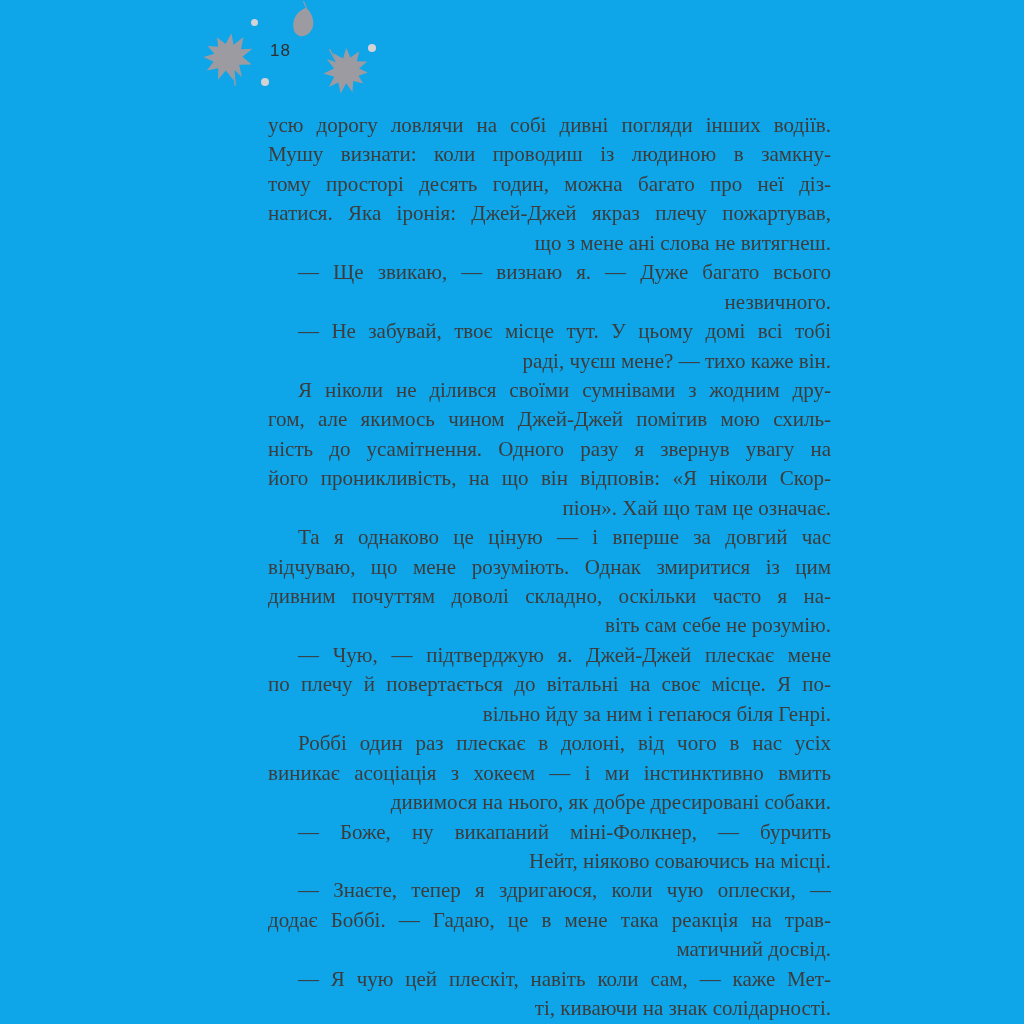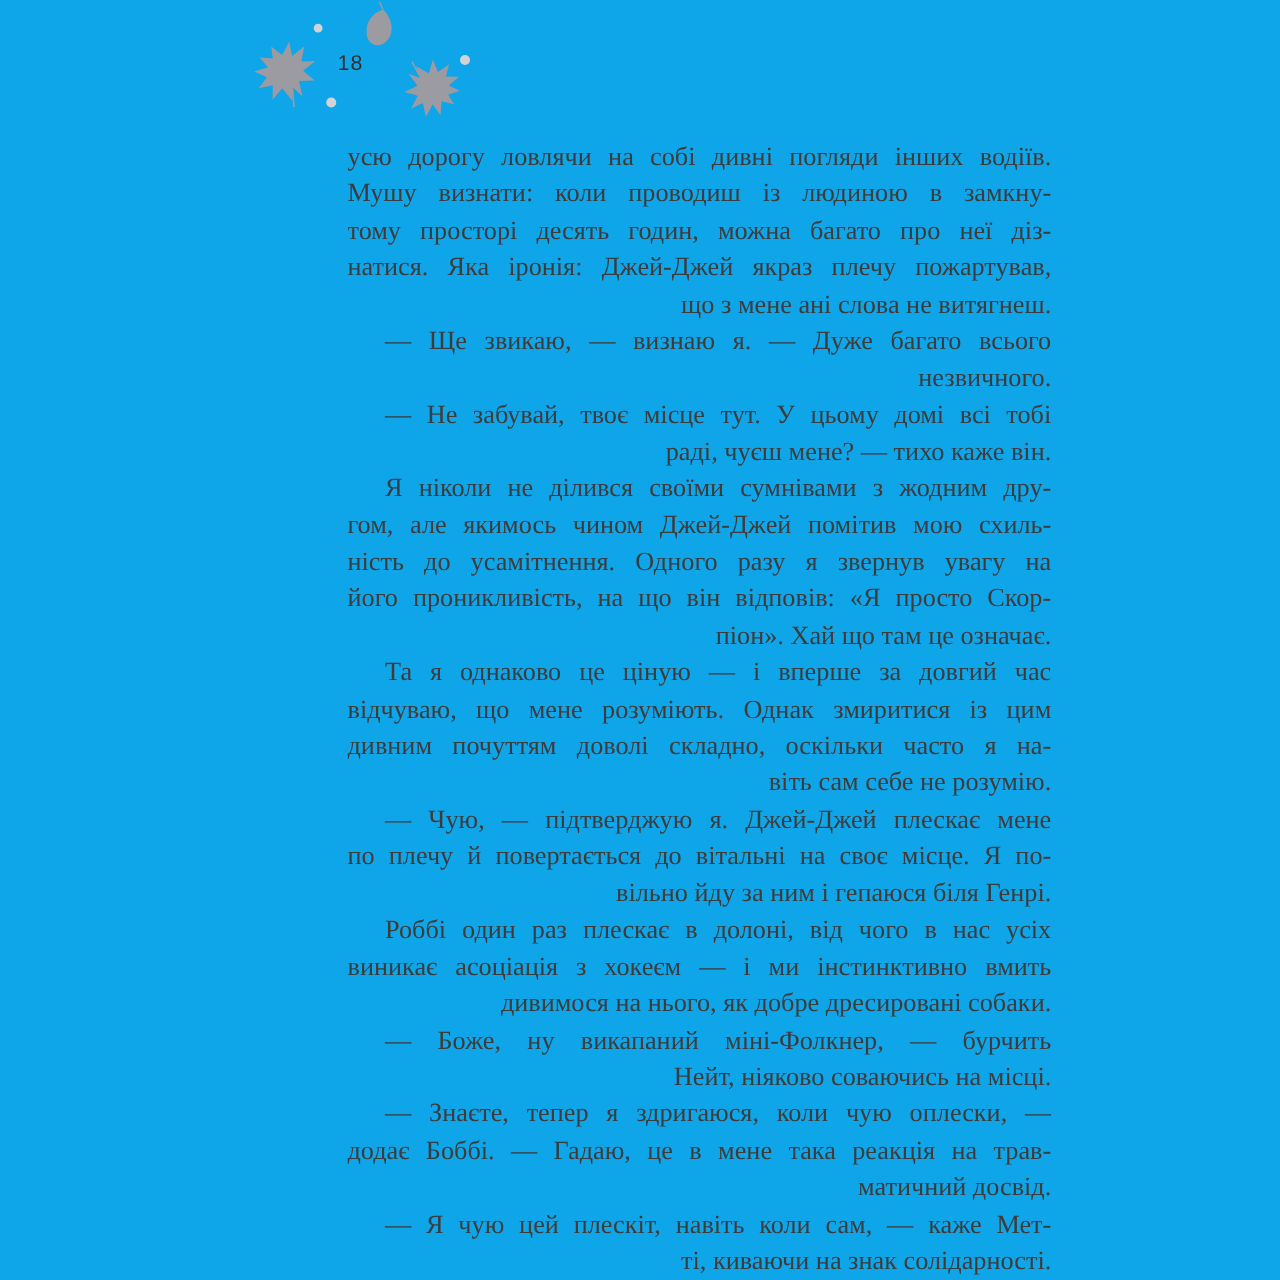--- a/index.html
+++ b/index.html
@@ -27,21 +27,21 @@
   }
   .dot1{left:251px;top:19px;width:7px;height:7px;}
   .dot2{left:368px;top:44px;width:8px;height:8px;}
   .dot3{left:261px;top:78px;width:8px;height:8px;}
   .leaf-maple-left{left:200px;top:30px;width:56px;height:56px;transform:rotate(-28deg);}
   .leaf-maple-right{left:320px;top:44px;width:52px;height:52px;transform:rotate(128deg);}
   .leaf-simple{left:286px;top:2px;width:38px;height:40px;transform:rotate(24deg);}
   
   .text-block{
     position:absolute;
-    left:278px;top:111px;
+    left:268px;top:111px;
     width:563px;
     color:#3c3c3c;
     font-size:21px;
   }
   .line{
     height:29.45px;
     line-height:29.45px;
     overflow:hidden;
     box-sizing:border-box;
     text-align:right;
@@ -91,21 +91,21 @@
       <div class="line j">тому просторі десять годин, можна багато про неї діз-</div>
       <div class="line j">натися. Яка іронія: Джей-Джей якраз плечу пожартував,</div>
       <div class="line">що з мене ані слова не витягнеш.</div>
       <div class="line j ind">— Ще звикаю, — визнаю я. — Дуже багато всього</div>
       <div class="line">незвичного.</div>
       <div class="line j ind">— Не забувай, твоє місце тут. У цьому домі всі тобі</div>
       <div class="line">раді, чуєш мене? — тихо каже він.</div>
       <div class="line j ind">Я ніколи не ділився своїми сумнівами з жодним дру-</div>
       <div class="line j">гом, але якимось чином Джей-Джей помітив мою схиль-</div>
       <div class="line j">ність до усамітнення. Одного разу я звернув увагу на</div>
-      <div class="line j">його проникливість, на що він відповів: «Я просто Скор-</div>
+      <div class="line j">його проникливість, на що він відповів: «Я ніколи Скор-</div>
       <div class="line">піон». Хай що там це означає.</div>
       <div class="line j ind">Та я однаково це ціную — і вперше за довгий час</div>
       <div class="line j">відчуваю, що мене розуміють. Однак змиритися із цим</div>
       <div class="line j">дивним почуттям доволі складно, оскільки часто я на-</div>
       <div class="line">віть сам себе не розумію.</div>
       <div class="line j ind">— Чую, — підтверджую я. Джей-Джей плескає мене</div>
       <div class="line j">по плечу й повертається до вітальні на своє місце. Я по-</div>
       <div class="line">вільно йду за ним і гепаюся біля Генрі.</div>
       <div class="line j ind">Роббі один раз плескає в долоні, від чого в нас усіх</div>
       <div class="line j">виникає асоціація з хокеєм — і ми інстинктивно вмить</div>

